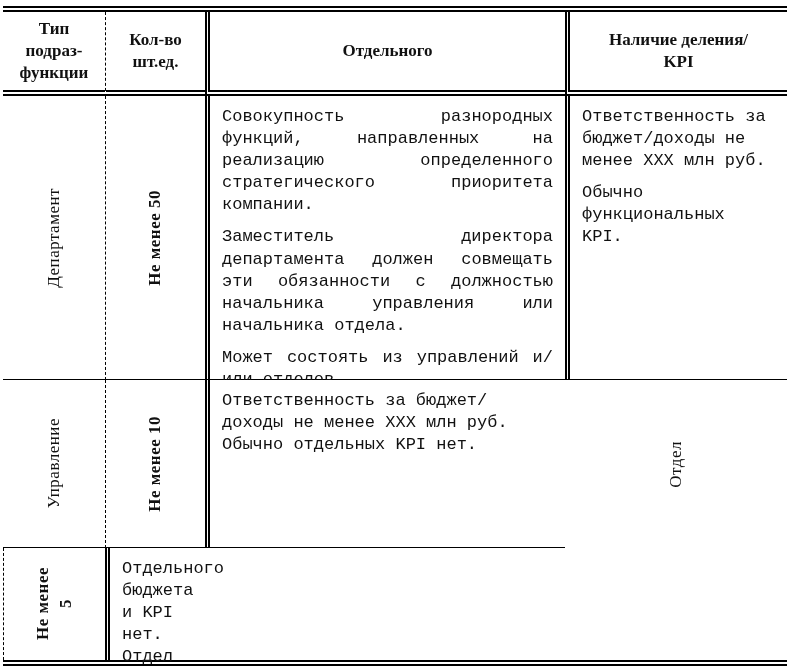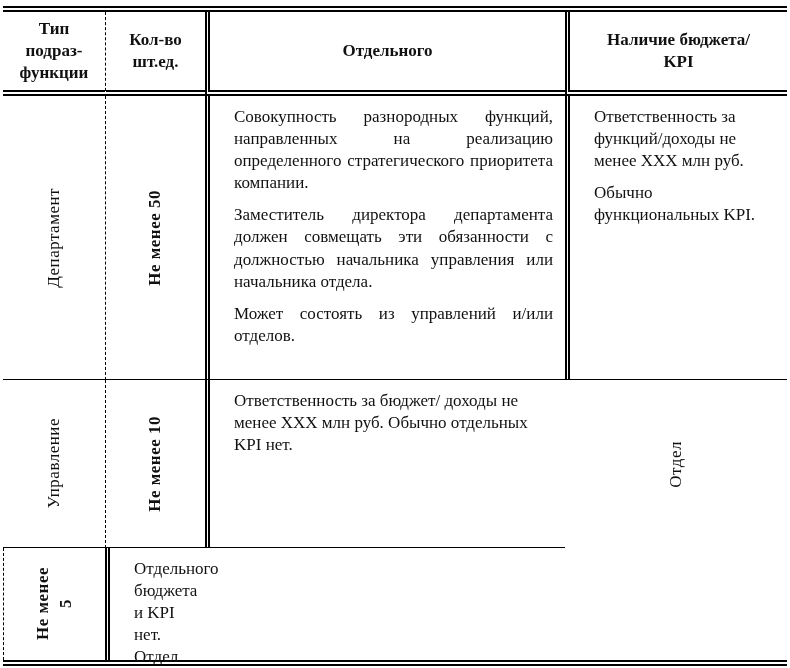--- a/index.html
+++ b/index.html
@@ -53,52 +53,52 @@
     letter-spacing: 0.5px;
     line-height: 1.35;
   }
   .vert.count { font-weight: bold; }
   
   .text {
     padding: 10px 12px 8px 12px;
     font-size: 17px;
     line-height: 1.3;
   }
-  .text p { margin: 0 0 10px 12px; }
+  .text p { margin: 0 0 10px 0; font-family: Liberation Mono, monospace; }
   .text p:last-child { margin-bottom: 0; }
   .func p { text-align: justify; }
   .budget p { text-align: left; }
 </style>
 </head>
 <body>
 
 <div class="tbl">
 
   <div class="cell hdr c1">Тип
 подраз-
 функции</div>
   <div class="cell hdr c2">Кол-во
 шт.ед.</div>
   <div class="cell hdr c3">Отдельного</div>
-  <div class="cell hdr c4">Наличие бюджета/
+  <div class="cell hdr c4">Наличие деления/
 KPI</div>
 
   <div class="cell vcell c1 rsep">
     <span class="vert">Департамент</span>
   </div>
   <div class="cell vcell c2 rsep">
     <span class="vert count">Не менее 50</span>
   </div>
   <div class="cell text func c3 rsep">
     <p>Совокупность разнородных функций, направленных на реализацию определенного стратегического приоритета компании.</p>
     <p>Заместитель директора департамента должен совмещать эти обязанности с должностью начальника управления или начальника отдела.</p>
     <p>Может состоять из управлений и/или отделов.</p>
   </div>
   <div class="cell text budget c4 rsep">
-    <p>Ответственность за функций/доходы не менее XXX млн руб.</p>
+    <p>Ответственность за бюджет/доходы не менее XXX млн руб.</p>
     <p>Обычно функциональных KPI.</p>
   </div>
 
   <div class="cell vcell c1 rsep">
     <span class="vert">Управление</span>
   </div>
   <div class="cell vcell c2 rsep">
     <span class="vert count">Не менее 10</span>
   </div>
   <div class="cell text budget c4 rsep">

